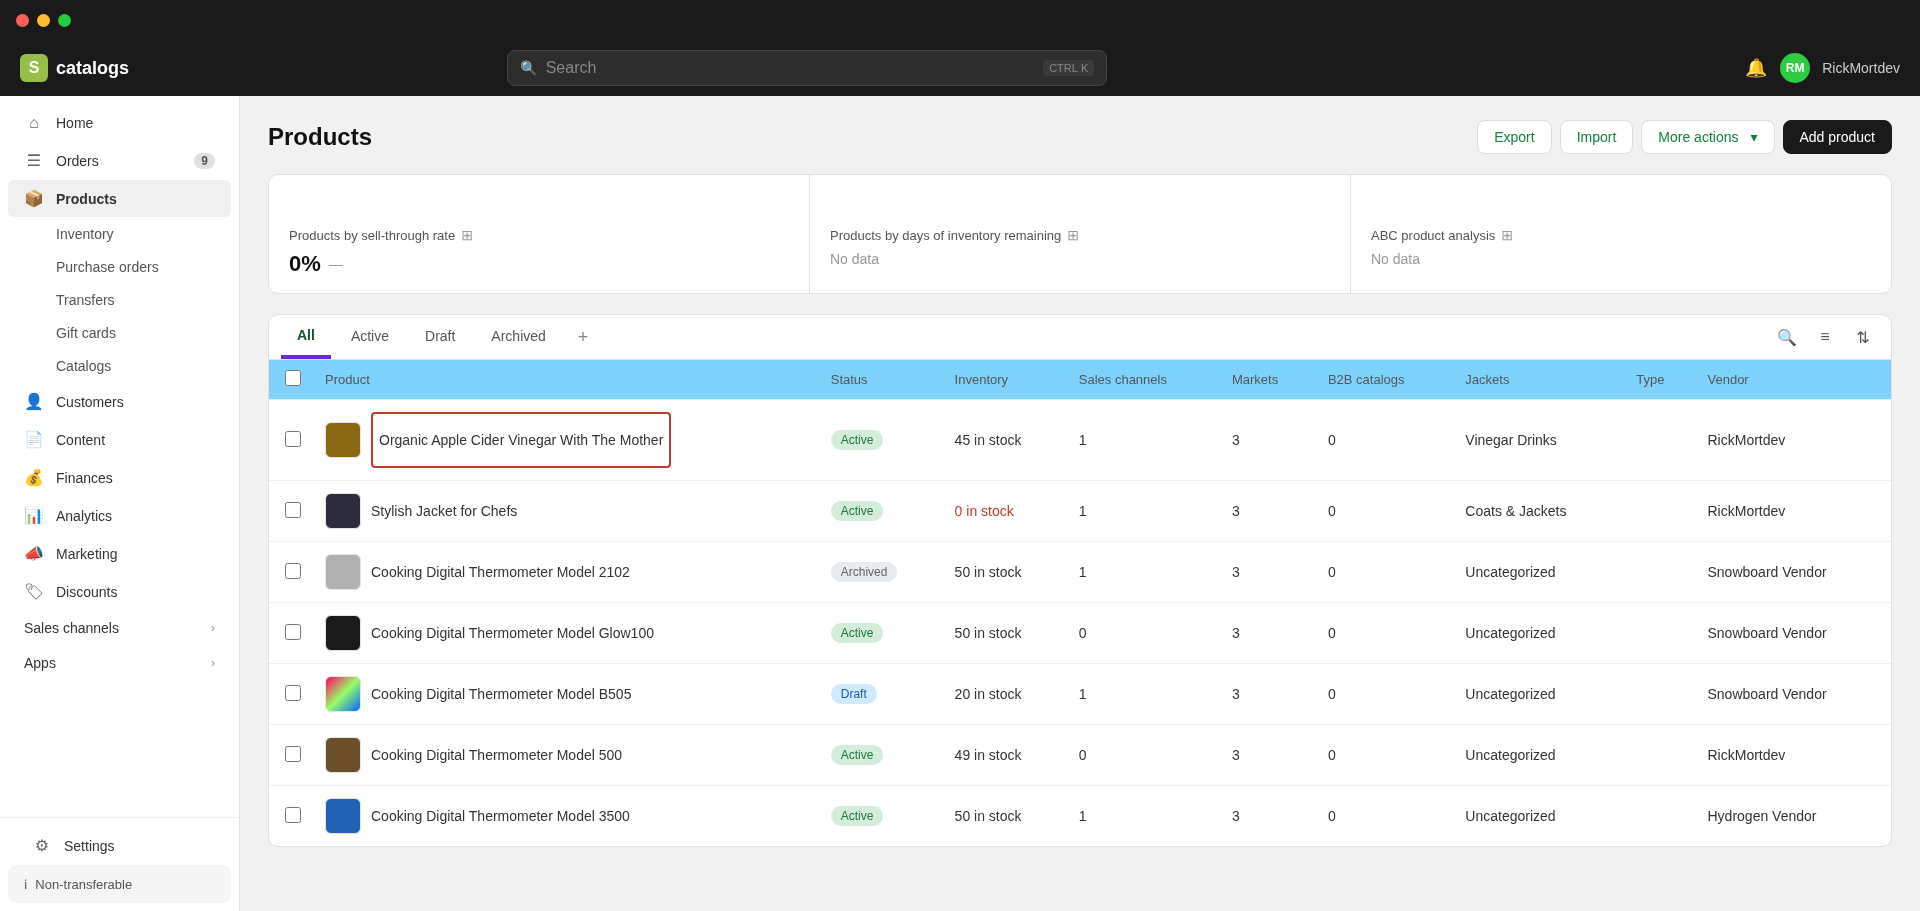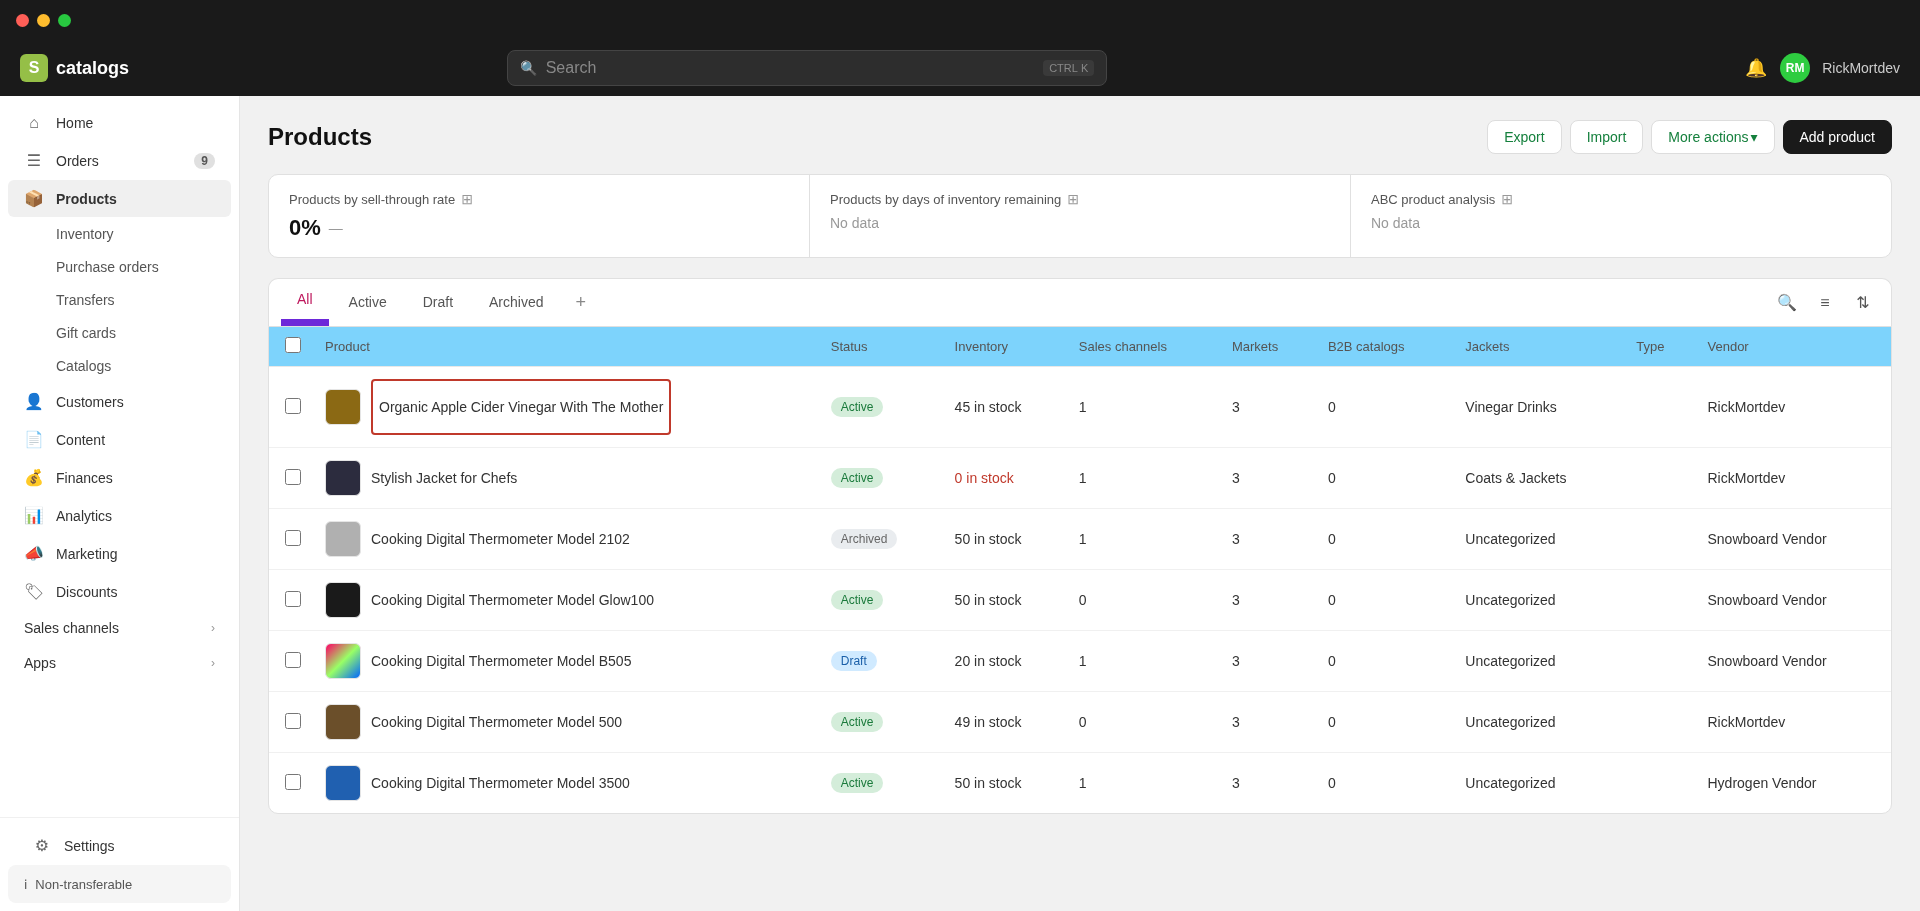--- a/index.html
+++ b/index.html
@@ -207,21 +207,21 @@
       background: #fff;
       color: #15803d;
     }
     .btn-primary {
       background: #1a1a1a;
       color: #fff;
       border-color: #1a1a1a;
     }
     .btn-dropdown {
       display: flex;
-      gap: 2px;
+      gap: 12px;
     }
 
     
     .stats-row {
       display: flex;
       background: #fff;
       border-radius: 10px;
       border: 1px solid #e0e0e0;
       margin-bottom: 20px;
       overflow: hidden;
@@ -232,20 +232,21 @@
       border-right: 1px solid #e0e0e0;
     }
     .stat-card:last-child { border-right: none; }
     .stat-title {
       font-size: 13px;
       color: #555;
       display: flex;
       align-items: center;
       gap: 6px;
       margin-bottom: 8px;
+      margin-top: 36px;
     }
     .stat-title .info-icon { color: #999; font-size: 14px; cursor: pointer; }
     .stat-value {
       font-size: 22px;
       font-weight: 600;
       color: #111;
       display: flex;
       align-items: center;
       gap: 8px;
     }
@@ -266,22 +267,23 @@
     }
     .tab {
       padding: 12px 16px;
       font-size: 14px;
       color: #555;
       cursor: pointer;
       border-bottom: 2px solid transparent;
       font-weight: 500;
     }
     .tab.active {
-      color: #be185d;
-      border-bottom: 7px solid #6d28d9;
+      color: #14532d;
+      border-bottom: 4px solid #6d28d9;
+      font-weight: bold;
     }
     .tab-add { color: #888; font-size: 18px; padding: 8px 12px; cursor: pointer; }
     .tab-actions-right {
       margin-left: auto;
       display: flex;
       gap: 6px;
       align-items: center;
     }
     .icon-btn {
       width: 32px;

